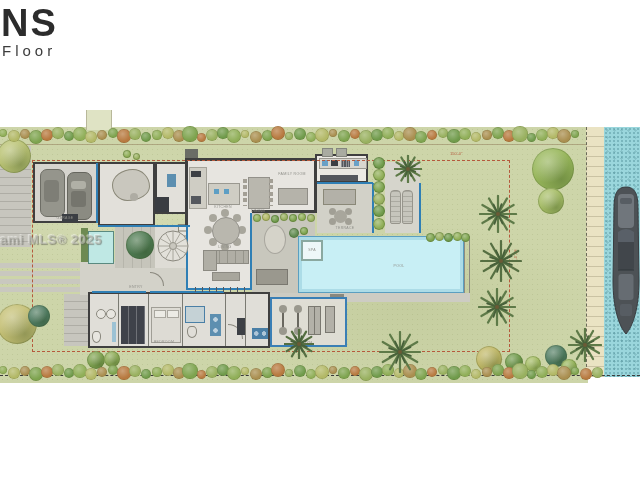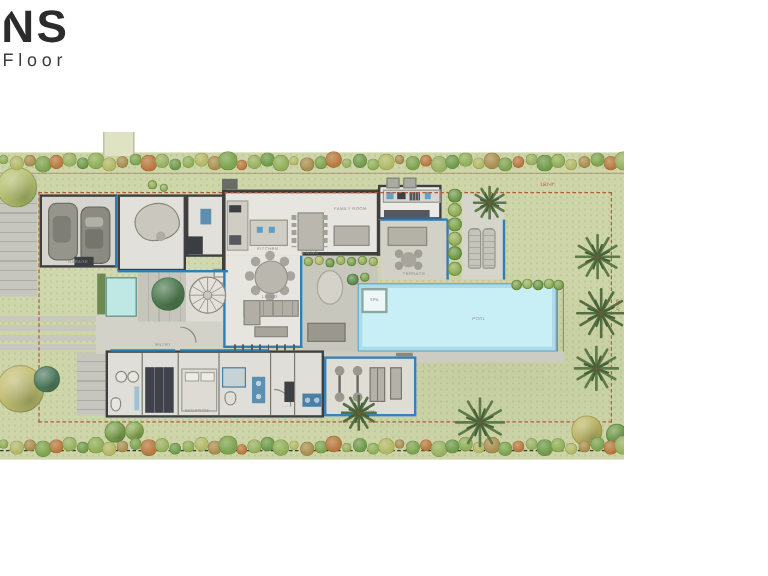--- a/index.html
+++ b/index.html
@@ -1,17 +1,17 @@
 <!DOCTYPE html>
 <html><head>
 <meta charset="utf-8">
 <style>
   html,body{margin:0;padding:0;}
-  #stage{position:relative;width:520px;height:480px;background:#ffffff;overflow:hidden;
-         font-family:"Liberation Sans",sans-serif;border-radius:32px;}
+  #stage{position:relative;width:640px;height:480px;background:#ffffff;overflow:hidden;
+         font-family:"Liberation Sans",sans-serif;}
   .abs{position:absolute;}
   
   .logo{position:absolute;left:1px;top:2px;font-size:38px;font-weight:600;letter-spacing:2px;color:#2c2c2c;}
   .floorlbl{position:absolute;left:2px;top:42px;font-size:15px;font-weight:400;letter-spacing:4px;color:#3c3c3c;}
   .watermark{position:absolute;left:0px;top:232px;font-size:13px;font-weight:700;letter-spacing:.5px;
              color:rgba(190,190,182,.62);text-shadow:1px 1px 1px rgba(95,95,88,.55),-1px -1px 1px rgba(255,255,255,.5);z-index:60;}
   
   .lawn{background-color:#cdd5a9;
         background-image:radial-gradient(rgba(110,125,60,.14) .8px,transparent 1px),
         radial-gradient(240px 110px at 22% 35%,rgba(255,255,240,.12),rgba(255,255,255,0) 70%),
@@ -227,20 +227,21 @@
     <path d="M17,1 C26,1 29,8 29,22 L30,95 C30,122 24,140 17,148 C10,140 4,122 4,95 L5,22 C5,8 8,1 17,1 Z" fill="#4d5256" stroke="#383c40" stroke-width="1"></path>
     <rect x="9" y="8" width="16" height="34" rx="4" fill="#70767c"></rect>
     <rect x="11" y="12" width="12" height="6" rx="2" fill="#575d63"></rect>
     <rect x="9" y="46" width="16" height="38" rx="3" fill="#41464b"></rect>
     <path d="M9,46 Q17,40 25,46 L25,56 L9,56 Z" fill="#596068"></path>
     <rect x="9.5" y="88" width="15" height="26" rx="3" fill="#666c72"></rect>
     <rect x="11" y="118" width="12" height="12" rx="2" fill="#575d63"></rect>
     <line x1="9" y1="84" x2="25" y2="84" stroke="#31363a" stroke-width="1"></line>
   </svg>
 
+  <div class="watermark">ami MLS® 2025</div>
 
   <div id="labels-layer" class="abs" style="left:0;top:0;width:640px;height:480px;pointer-events:none;">
       <div class="room-label" style="left: 65px; top: 216px;">GARAGE</div>
       <div class="room-label" style="left: 223px; top: 205px;">KITCHEN</div>
       <div class="room-label" style="left: 258px; top: 209px;">DINING</div>
       <div class="room-label" style="left: 292px; top: 172px;">FAMILY ROOM</div>
       <div class="room-label" style="left: 225px; top: 245px;">LIVING</div>
       <div class="room-label" style="left: 345px; top: 226px;">TERRACE</div>
       <div class="room-label" style="left: 399px; top: 264px;">POOL</div>
       <div class="room-label" style="left: 312px; top: 248px;">SPA</div>

